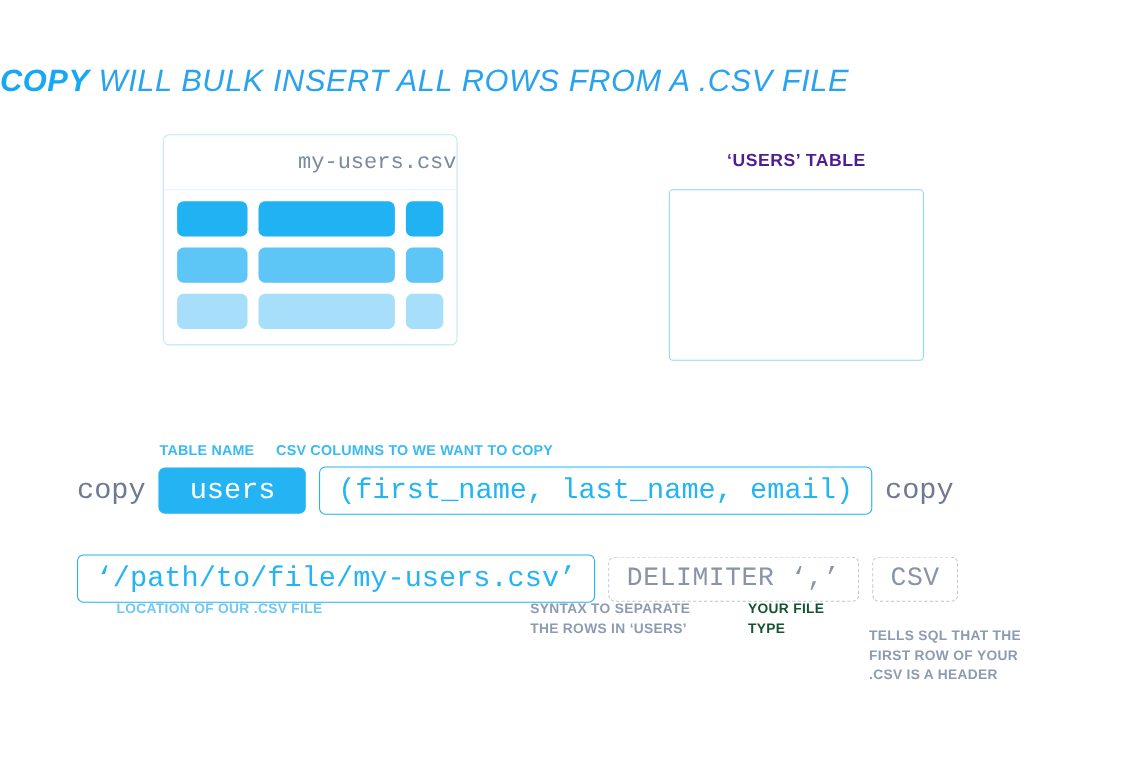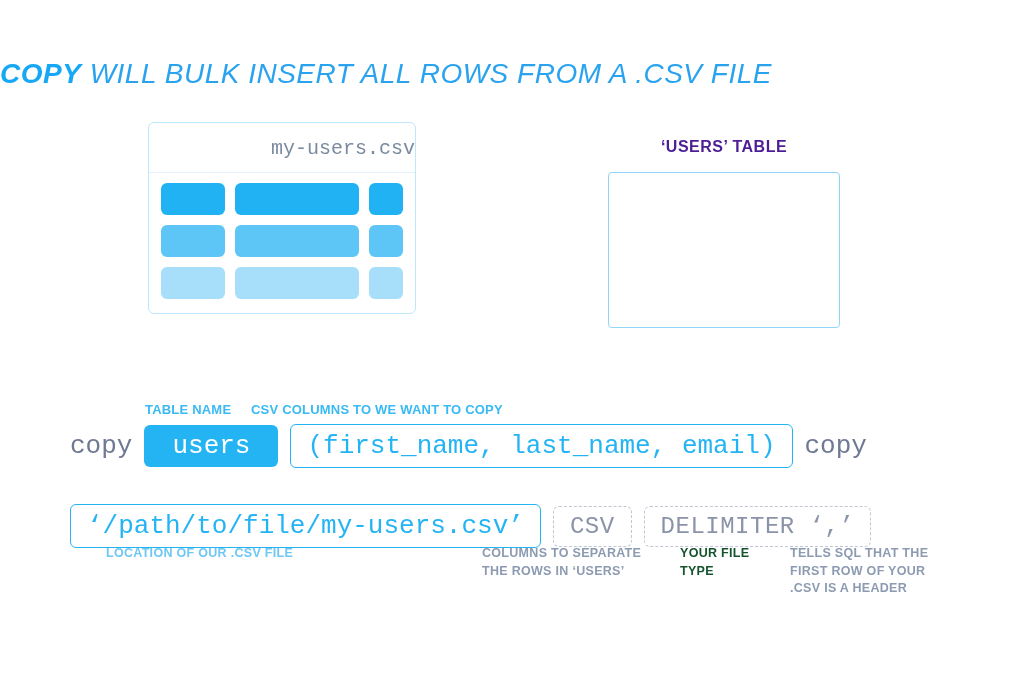--- a/index.html
+++ b/index.html
@@ -133,21 +133,21 @@
     position: absolute;
     font-size: 12.5px;
     font-weight: 700;
     color: #6fc7f4;
     letter-spacing: 0.3px;
     line-height: 1.4;
   }
   .cap-location { top: 545px; left: 82px; padding-left: 24px; }
   .cap-delim    { top: 545px; left: 482px; width: 170px; color: #8c9bb1; font-weight: 600; }
   .cap-type     { top: 545px; left: 680px; width: 80px;  color: #14532d; font-weight: 600; }
-  .cap-header   { top: 545px; left: 790px; width: 150px; color: #8c9bb1; font-weight: 600; }
+  .cap-header   { top: 570px; left: 790px; width: 150px; color: #8c9bb1; font-weight: 600; }
 </style>
 </head>
 <body>
 
 <div class="headline">
   <span class="bold">COPY</span><span> WILL BULK INSERT ALL ROWS FROM A .CSV FILE</span>
 </div>
 
 <div class="csv-card">
   <div class="csv-title">my-users.csv</div>
@@ -172,20 +172,20 @@
 
 <div class="code-row code-row1">
   <span class="kw">copy</span>
   <span class="token-solid">users</span>
   <span class="token-outline">(first_name, last_name, email)</span>
   <span class="kw">copy</span>
 </div>
 
 <div class="code-row code-row2">
   <span class="token-outline">‘/path/to/file/my-users.csv’</span>
+  <span class="token-dashed">DELIMITER ‘,’</span>
   <span class="token-dashed">CSV</span>
-  <span class="token-dashed">DELIMITER ‘,’</span>
 </div>
 
 <div class="caption cap-location">LOCATION OF OUR .CSV FILE</div>
-<div class="caption cap-delim">COLUMNS TO SEPARATE THE ROWS IN ‘USERS’</div>
+<div class="caption cap-delim">SYNTAX TO SEPARATE THE ROWS IN ‘USERS’</div>
 <div class="caption cap-type">YOUR FILE TYPE</div>
 <div class="caption cap-header">TELLS SQL THAT THE FIRST ROW OF YOUR .CSV IS A HEADER</div>
 
 </body></html>

